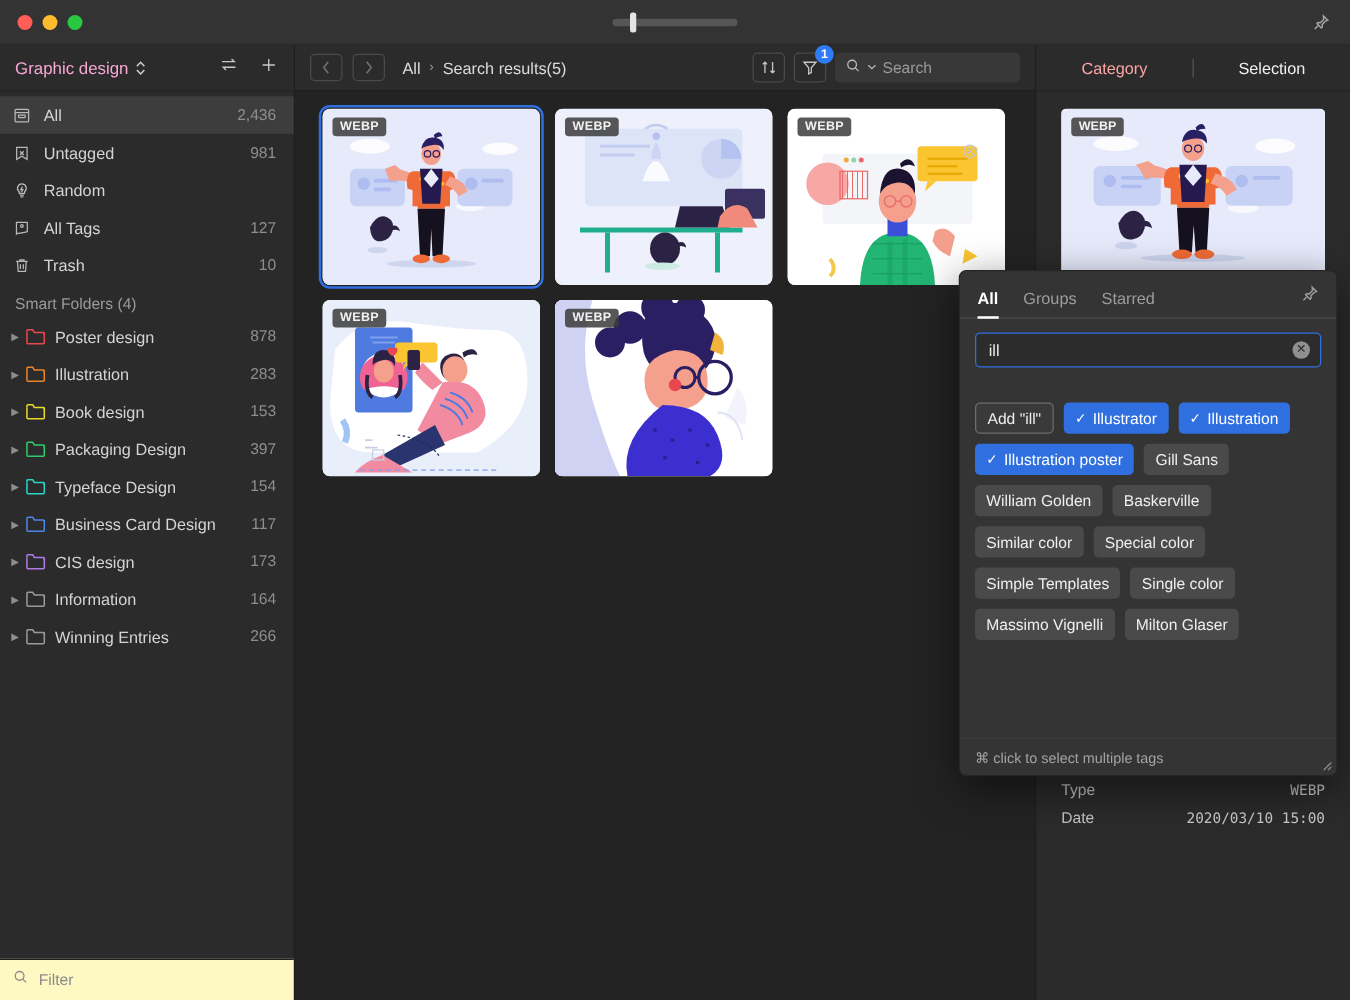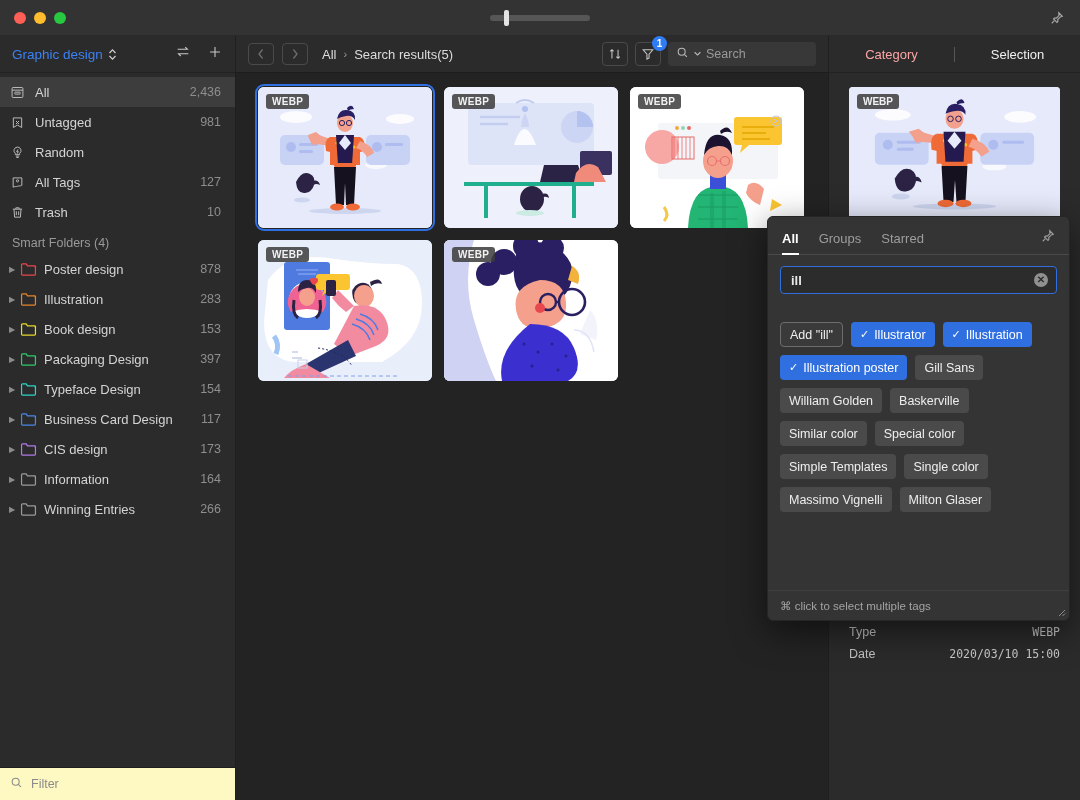--- a/index.html
+++ b/index.html
@@ -40,21 +40,21 @@
   
   .sidebar {
     width: 236px; flex: 0 0 236px; background: #2b2b2b;
     display: flex; flex-direction: column;
     border-right: 1px solid #1f1f1f;
   }
   .lib-head {
     height: 37px; flex: 0 0 37px; display: flex; align-items: center;
     padding: 0 12px; border-bottom: 1px solid #222; position: relative;
   }
-  .lib-name { color: #3b82f6; font-size: 13.5px; }
+  .lib-name { color: #f9a8d4; font-size: 13.5px; }
   .lib-caret { color: #cfcfcf; font-size: 10px; margin-left: 5px; line-height: 1;
                display: inline-flex; flex-direction: column; }
   .lib-actions { margin-left: auto; display: flex; gap: 16px; align-items: center; color: #c9c9c9; }
   .nav { padding-top: 4px; }
   .nav-item {
     height: 30px; display: flex; align-items: center; padding: 0 14px 0 10px;
     color: #d4d4d4; font-size: 13px; cursor: default;
   }
   .nav-item.active { background: #3d3d3d; }
   .nav-ico { width: 22px; flex: 0 0 22px; display: flex; align-items: center; color: #b9b9b9; }
@@ -186,21 +186,21 @@
   .pop-tabs {
     height: 38px; flex: 0 0 38px; display: flex; align-items: flex-end;
     padding: 0 14px; gap: 20px; border-bottom: 1px solid #4a4a4a; position: relative;
   }
   .pop-tab { font-size: 13px; color: #9d9d9d; padding-bottom: 8px; position: relative; }
   .pop-tab.active { color: #ffffff; font-weight: bold; }
   .pop-tab.active::after {
     content: ""; position: absolute; left: 0; right: 0; bottom: -1px; height: 2px; background: #ffffff;
   }
   .pop-pin { margin-left: auto; color: #9d9d9d; padding-bottom: 7px; }
-  .pop-search-wrap { padding: 11px 12px 16px 12px; font-weight: bold; }
+  .pop-search-wrap { padding: 11px 12px 16px 12px; }
   .pop-search {
     height: 28px; background: #2c2c2c; border: 1px solid #2f6fe0; border-radius: 4px;
     display: flex; align-items: center; padding: 0 8px 0 10px; color: #eaeaea; font-size: 13px;
   }
   .clear-ico {
     margin-left: auto; width: 14px; height: 14px; border-radius: 50%;
     background: #909090; color: #2c2c2c; font-size: 10px; line-height: 1;
     display: flex; align-items: center; justify-content: center;
   }
   .pop-tags { padding: 12px 12px 0 12px; display: flex; flex-wrap: wrap; gap: 8px; align-content: flex-start; flex: 1; overflow: hidden; }

